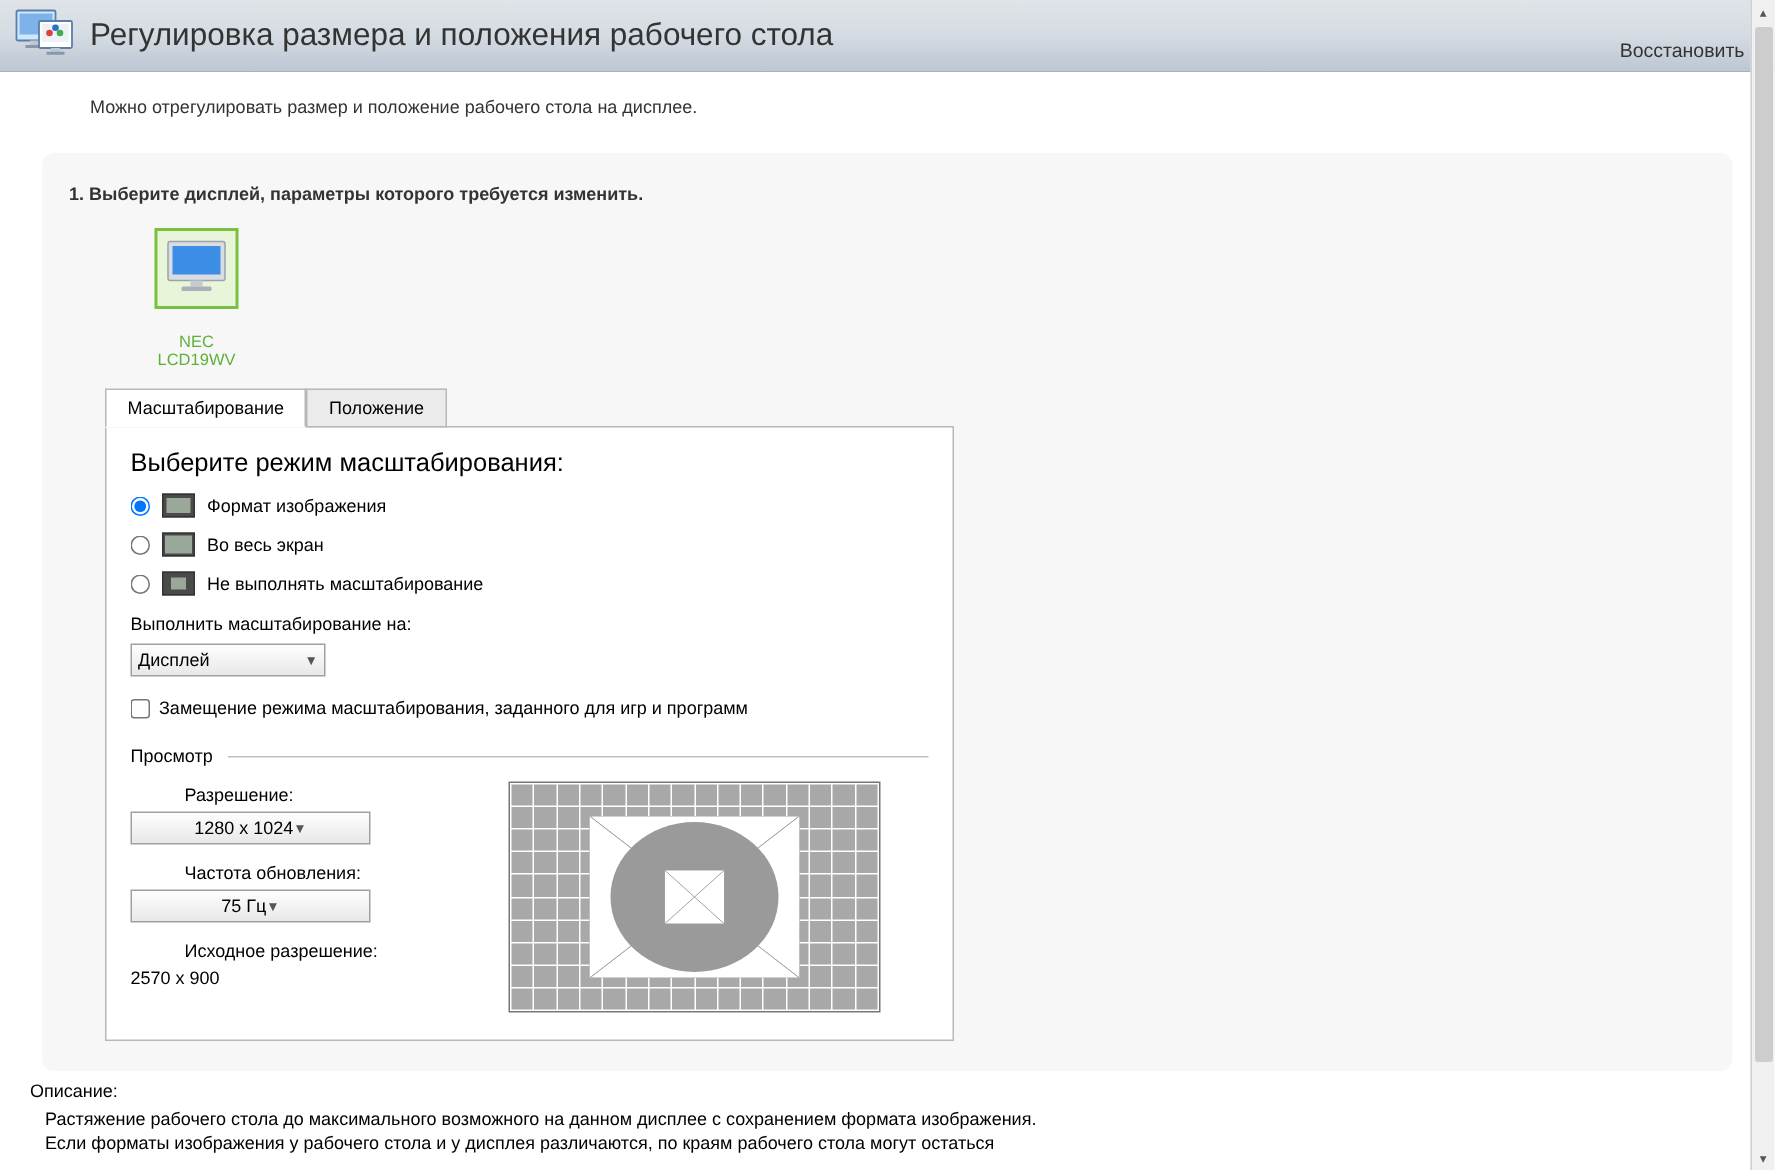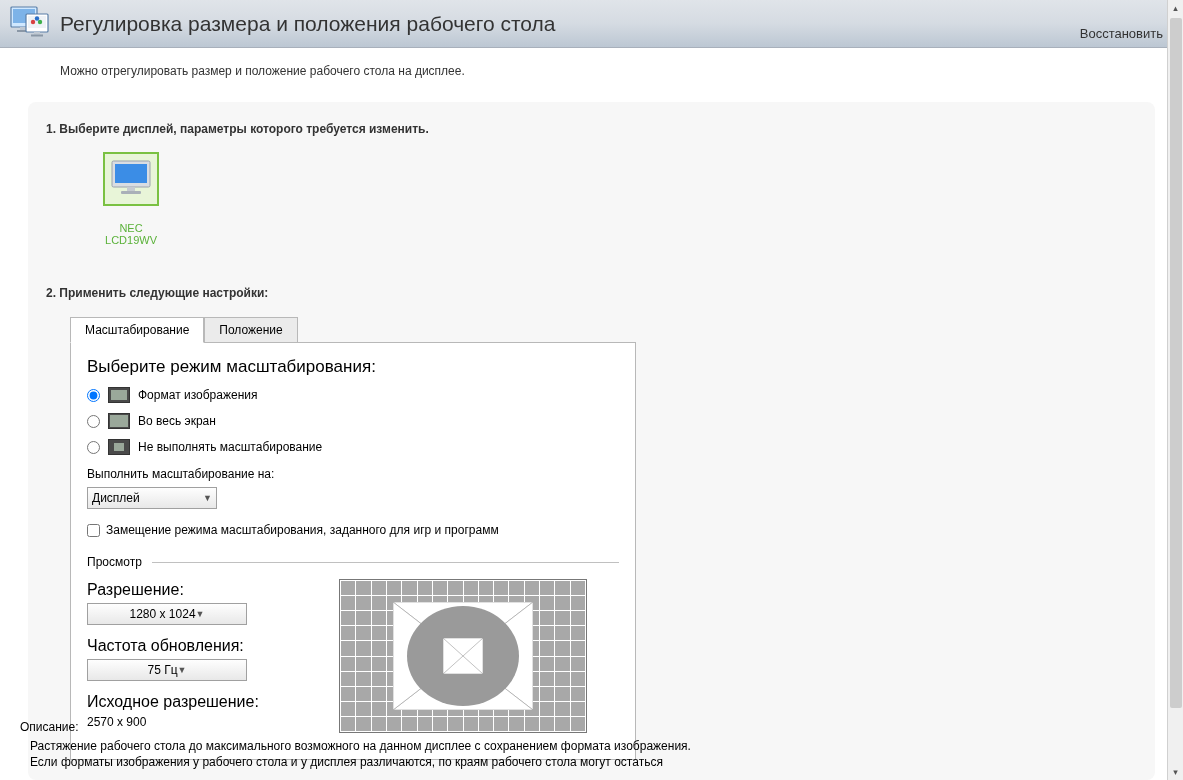--- a/index.html
+++ b/index.html
@@ -176,21 +176,21 @@
   margin-bottom: 10px;
   text-align: right;
 }
 .preview-sep-label { font-size: 12px; margin-right: 10px; }
 .preview-sep-line { flex: 1; height: 1px; background: #c0c0c0; }
 .preview-row {
   display: flex;
 }
 .preview-left { width: 220px; }
 .preview-right { flex: 1; display:flex; justify-content:center; }
-.field-label { font-size: 16px; margin-bottom: 4px; margin-top: 2px; }
+.field-label { font-size: 12px; margin-bottom: 4px; margin-top: 2px; margin-left: 36px; }
 .field-block { margin-bottom: 12px; }
 .native-res { font-size: 12px; margin-top: 4px; }
 .test-pattern {
   width: 248px;
   height: 154px;
   border: 1px solid #777;
   position: relative;
   background: #fff;
 }
 .tp-grid {
@@ -281,21 +281,20 @@
         <svg class="monitor-svg" viewBox="0 0 44 44">
           <rect x="3" y="4" width="38" height="26" rx="1.5" fill="#d9dde2" stroke="#9aa2ab" stroke-width="1"></rect>
           <rect x="6" y="7" width="32" height="19" fill="#3b8de6"></rect>
           <rect x="18" y="30" width="8" height="4" fill="#c6cbd1"></rect>
           <rect x="12" y="34" width="20" height="3" rx="1" fill="#a9b0b8"></rect>
         </svg>
       </div>
       <div class="display-tile-label">NEC LCD19WV</div>
     </div>
 
-    <div class="step-heading step2-heading">2. Применить следующие настройки:</div>
 
     <div class="tab-strip">
       <div class="tab active">Масштабирование</div>
       <div class="tab">Положение</div>
     </div>
 
     <div class="tab-panel">
       <div class="panel-label">Выберите режим масштабирования:</div>
 
       <div class="radio-row">

